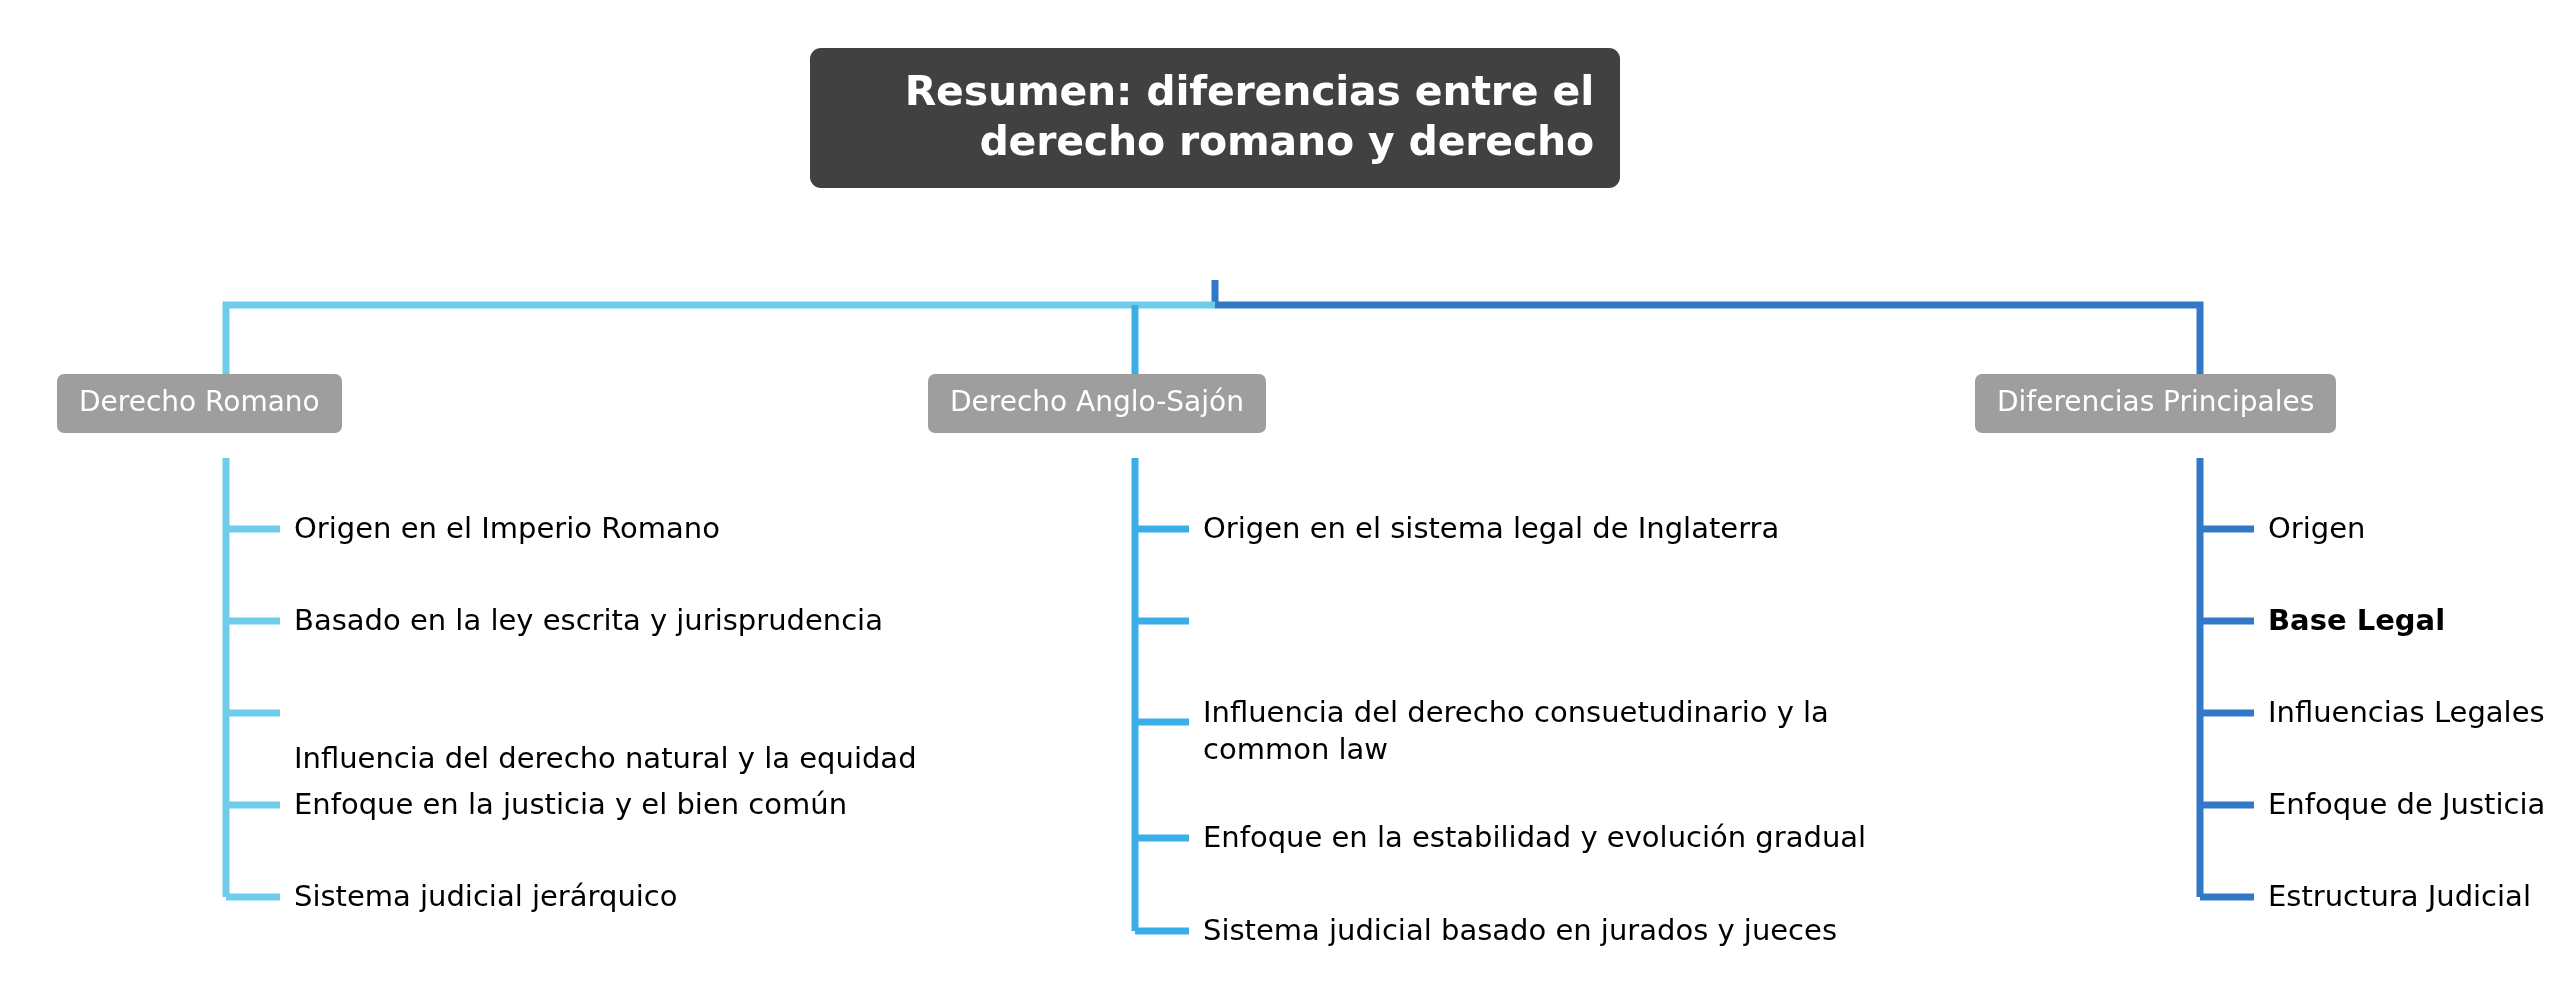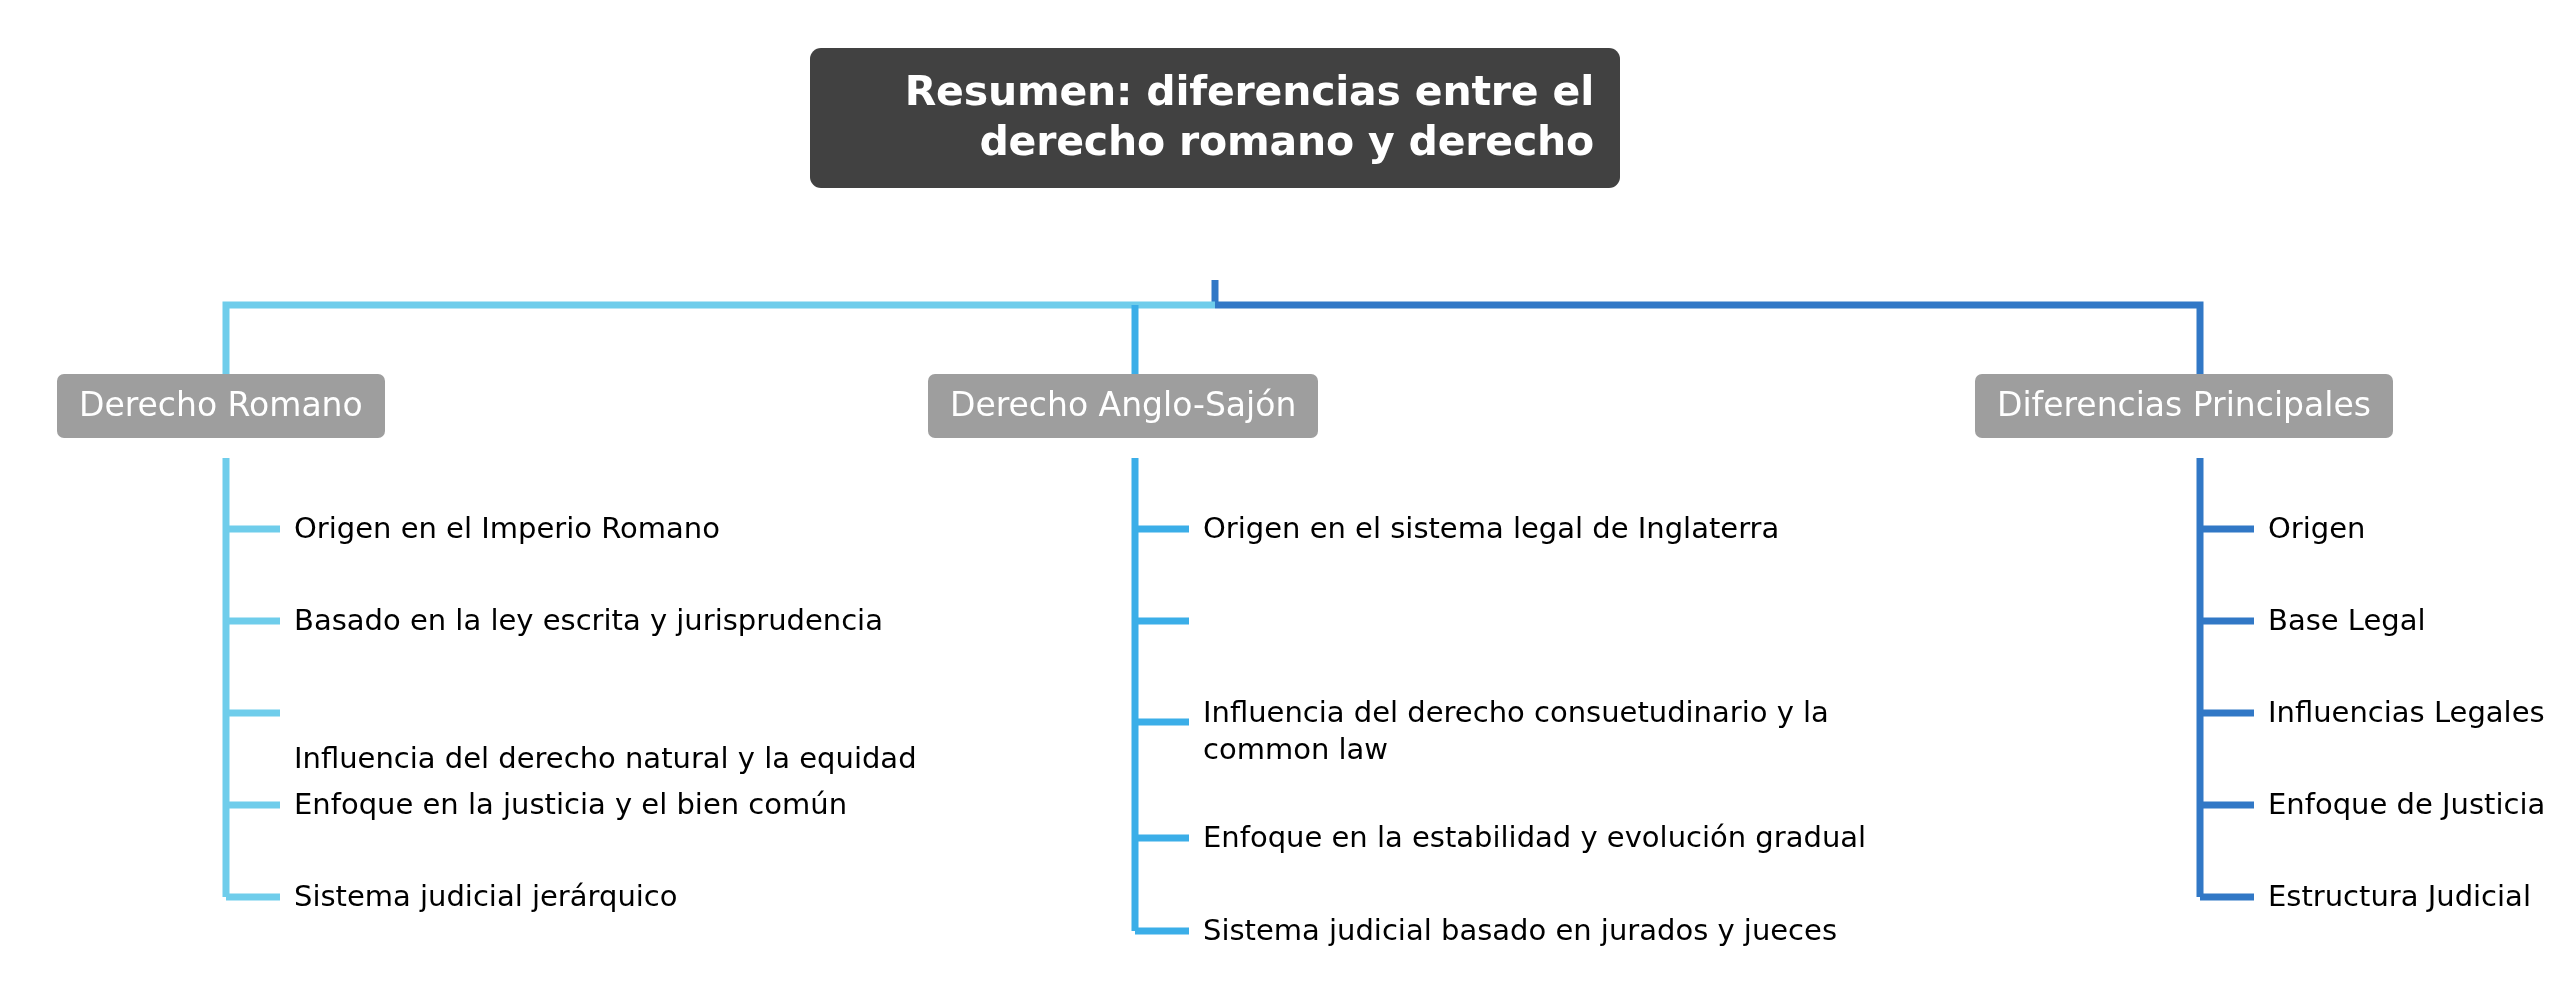--- a/index.html
+++ b/index.html
@@ -30,21 +30,21 @@
     line-height:1.22;
     letter-spacing:-0.2px;
   }
 
   
   .branch-head{
     position:absolute;
     background:#9e9e9e;
     border-radius:7px;
     color:#ffffff;
-    font-size:33px;
+    font-size:28px;
     line-height:1;
     padding:14px 22px 17px 22px;
     white-space:nowrap;
   }
   .bh-1{left:57px;top:374px;}
   .bh-2{left:928px;top:374px;}
   .bh-3{left:1975px;top:374px;}
 
   
   .leaf{
@@ -107,18 +107,18 @@
   <div class="leaf" style="left:294px;top:694px;margin-top:46px;">Influencia del derecho natural y la equidad</div>
   <div class="leaf" style="left:294px;top:786px;">Enfoque en la justicia y el bien común</div>
   <div class="leaf" style="left:294px;top:878px;">Sistema judicial jerárquico</div>
 
   <div class="leaf" style="left:1203px;top:510px;">Origen en el sistema legal de Inglaterra</div>
   <div class="leaf leaf-wrap" style="left:1203px;top:694px;width:715px;">Influencia del derecho consuetudinario y la common law</div>
   <div class="leaf" style="left:1203px;top:819px;">Enfoque en la estabilidad y evolución gradual</div>
   <div class="leaf" style="left:1203px;top:912px;">Sistema judicial basado en jurados y jueces</div>
 
   <div class="leaf" style="left:2268px;top:510px;">Origen</div>
-  <div class="leaf" style="left:2268px;top:602px;">Base Legal</div>
+  <div class="leaf" style="left:2268px;top:602px;font-weight:bold;">Base Legal</div>
   <div class="leaf" style="left:2268px;top:694px;">Influencias Legales</div>
   <div class="leaf" style="left:2268px;top:786px;">Enfoque de Justicia</div>
   <div class="leaf" style="left:2268px;top:878px;">Estructura Judicial</div>
 
 </div>
 
 </body></html>

